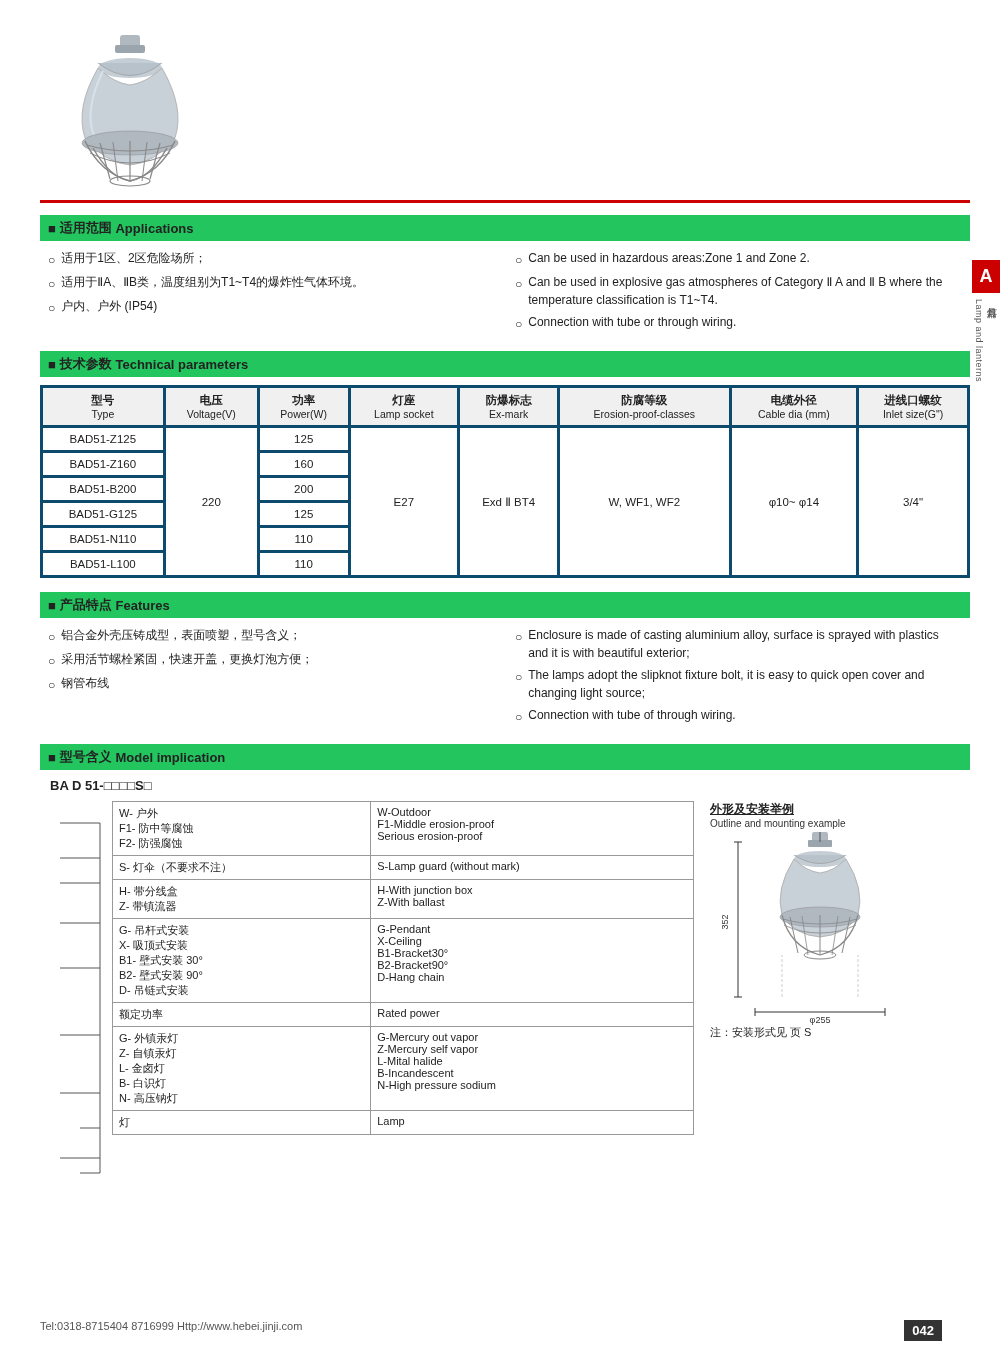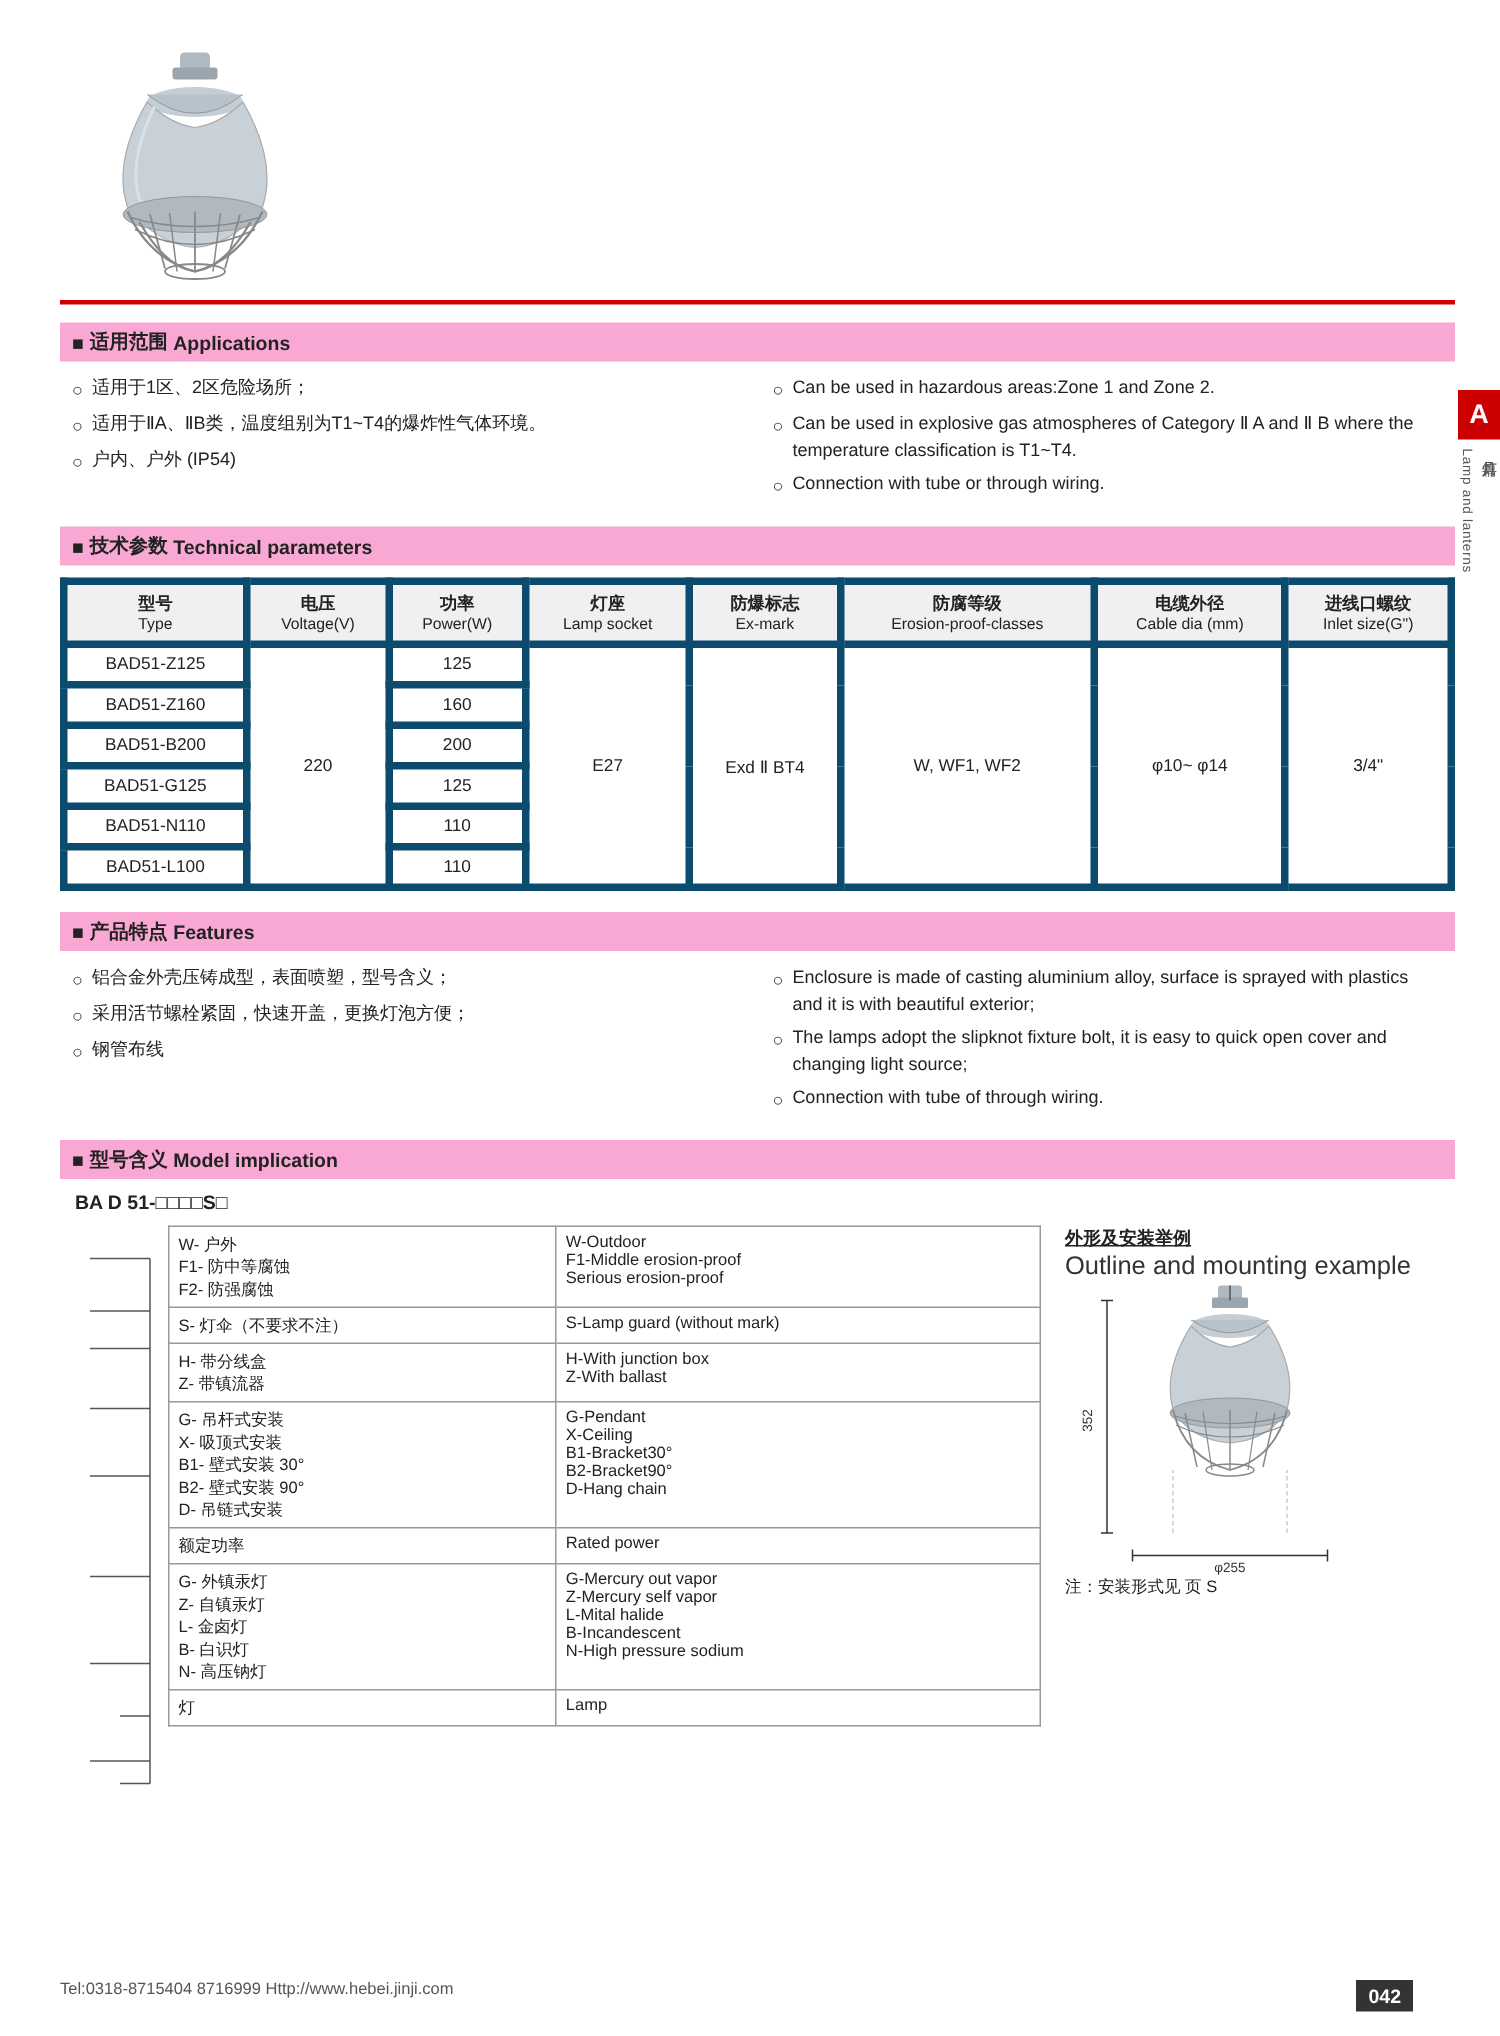--- a/index.html
+++ b/index.html
@@ -49,21 +49,21 @@
       align-items: center;
       justify-content: center;
     }
     .red-line {
       height: 3px;
       background: #cc0000;
       margin: 8px 0 12px 0;
     }
     
     .section-header {
-      background: #f9a8d4;
+      background: #22c55e;
       padding: 4px 8px;
       font-weight: bold;
       font-size: 13px;
       margin-bottom: 8px;
       display: flex;
       align-items: center;
     }
     .section-header::before {
       content: '■';
       color: #222;
@@ -97,21 +97,21 @@
     
     .tech-params {
       margin-bottom: 14px;
     }
     .params-table {
       width: 100%;
       border-collapse: collapse;
       font-size: 11.5px;
     }
     .params-table th, .params-table td {
-      border: 5px solid #0c4a6e;
+      border: 3px solid #0c4a6e;
       padding: 5px 6px;
       text-align: center;
       vertical-align: middle;
     }
     .params-table th {
       background: #f0f0f0;
       font-weight: bold;
     }
     .params-table .th-zh {
       display: block;
@@ -162,21 +162,21 @@
     }
     .model-right-panel {
       width: 260px;
     }
     .outline-title-zh {
       font-size: 12px;
       font-weight: bold;
       text-decoration: underline;
     }
     .outline-title-en {
-      font-size: 17px;
+      font-size: 10px;
       color: #333;
     }
     .outline-image {
       width: 220px;
       height: 180px;
       margin-top: 8px;
       display: flex;
       align-items: center;
       justify-content: center;
     }

